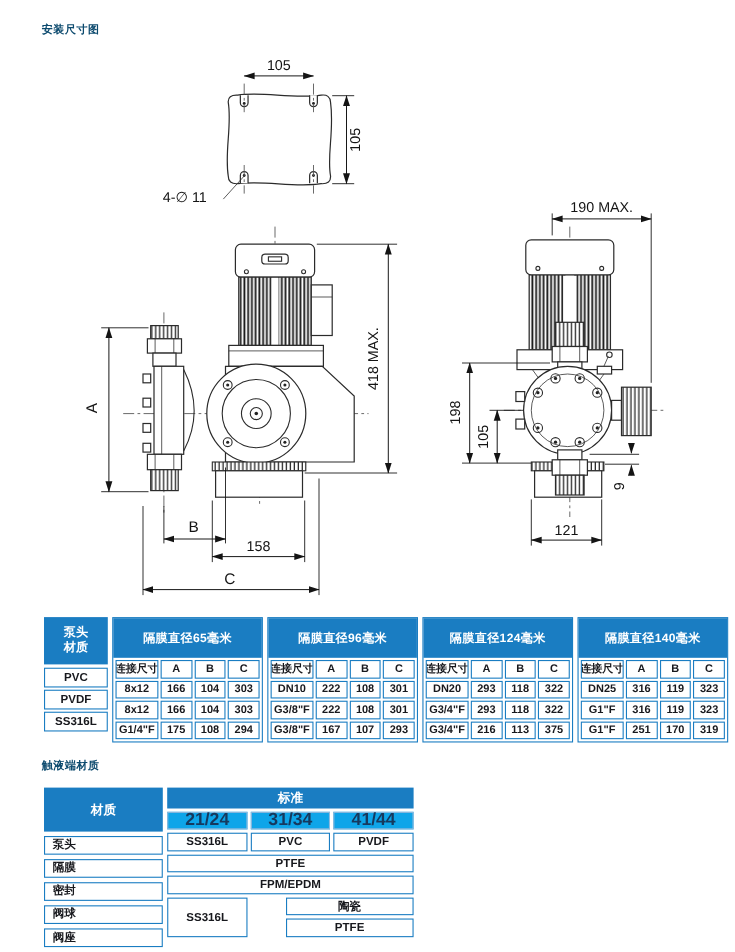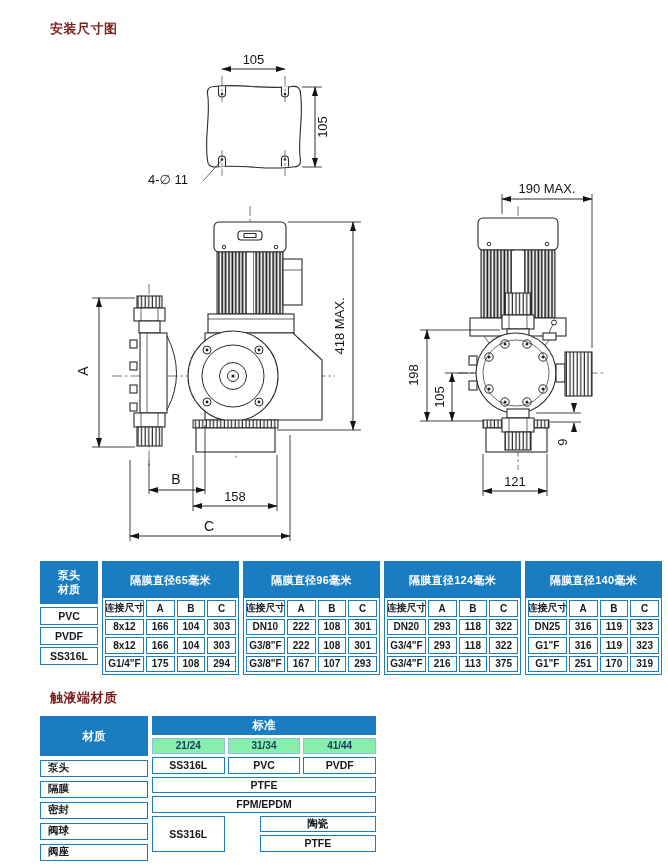--- a/index.html
+++ b/index.html
@@ -1,18 +1,18 @@
 <!DOCTYPE html>
 <html><head>
 <meta charset="utf-8">
 <style>
   html,body{margin:0;padding:0;background:#fff;}
   body{width:668px;height:865px;font-family:"Liberation Sans",sans-serif;color:#17181d;}
   .page{position:relative;width:668px;height:865px;background:#fff;overflow:hidden;}
-  .sec-title{position:absolute;left:50px;margin:0;font-size:13px;font-weight:bold;color:#7f1d1d;letter-spacing:.5px;}
+  .sec-title{position:absolute;left:38px;margin:0;font-size:10px;font-weight:bold;color:#0c4a6e;letter-spacing:.5px;}
   #title1{top:20px;}
   #title2{top:689px;}
   svg.draw{position:absolute;top:0;left:0;}
   svg .dtx{font-family:"Liberation Sans",sans-serif;font-size:13px;fill:#141414;}
   svg .big{font-size:14px;}
 
   
   .tables{position:absolute;left:40px;top:561px;width:622px;display:flex;gap:4px;}
   .dcol0{width:58px;flex:none;display:flex;flex-direction:column;}
   .corner{height:43px;background:#1a7dc2;color:#fff;font-weight:bold;font-size:11px;line-height:1.2;
@@ -30,21 +30,21 @@
   .mtable{position:absolute;left:40px;top:716px;display:flex;gap:4px;}
   .mt-left{width:108px;flex:none;display:flex;flex-direction:column;}
   .mt-corner{height:40px;background:#1a7dc2;color:#fff;font-weight:bold;font-size:11.5px;
              display:flex;align-items:center;justify-content:center;}
   .mt-label{margin-top:3.5px;height:15.5px;border:1px solid #1a7dc2;background:#fff;
             display:flex;align-items:center;padding-left:7px;font-size:10.5px;font-weight:bold;}
   .mt-right{width:224px;text-align:right;}
   .mt-std{height:19px;background:#1a7dc2;color:#fff;font-weight:bold;font-size:11.5px;
           display:flex;align-items:center;justify-content:center;}
   .mt-grid{display:grid;grid-template-columns:repeat(3,1fr);gap:3px;margin-top:2.5px;}
-  .sz{height:14.5px;background:#86efac;border:1px solid #8fb9dd;color:#16395e;font-weight:bold;font-size:10px;
+  .sz{height:14.5px;background:#0ea5e9;border:1px solid #8fb9dd;color:#16395e;font-weight:bold;font-size:16px;
       display:flex;align-items:center;justify-content:center;}
   .v{height:14.5px;border:1px solid #1a7dc2;background:#fff;font-weight:bold;font-size:10.5px;
      display:flex;align-items:center;justify-content:center;}
   .span3{grid-column:1/4;}
   .span2{grid-column:2/4;margin-left:32px;}
   .rspan{grid-row:span 2;height:auto;}
 </style>
 </head>
 <body>
 

